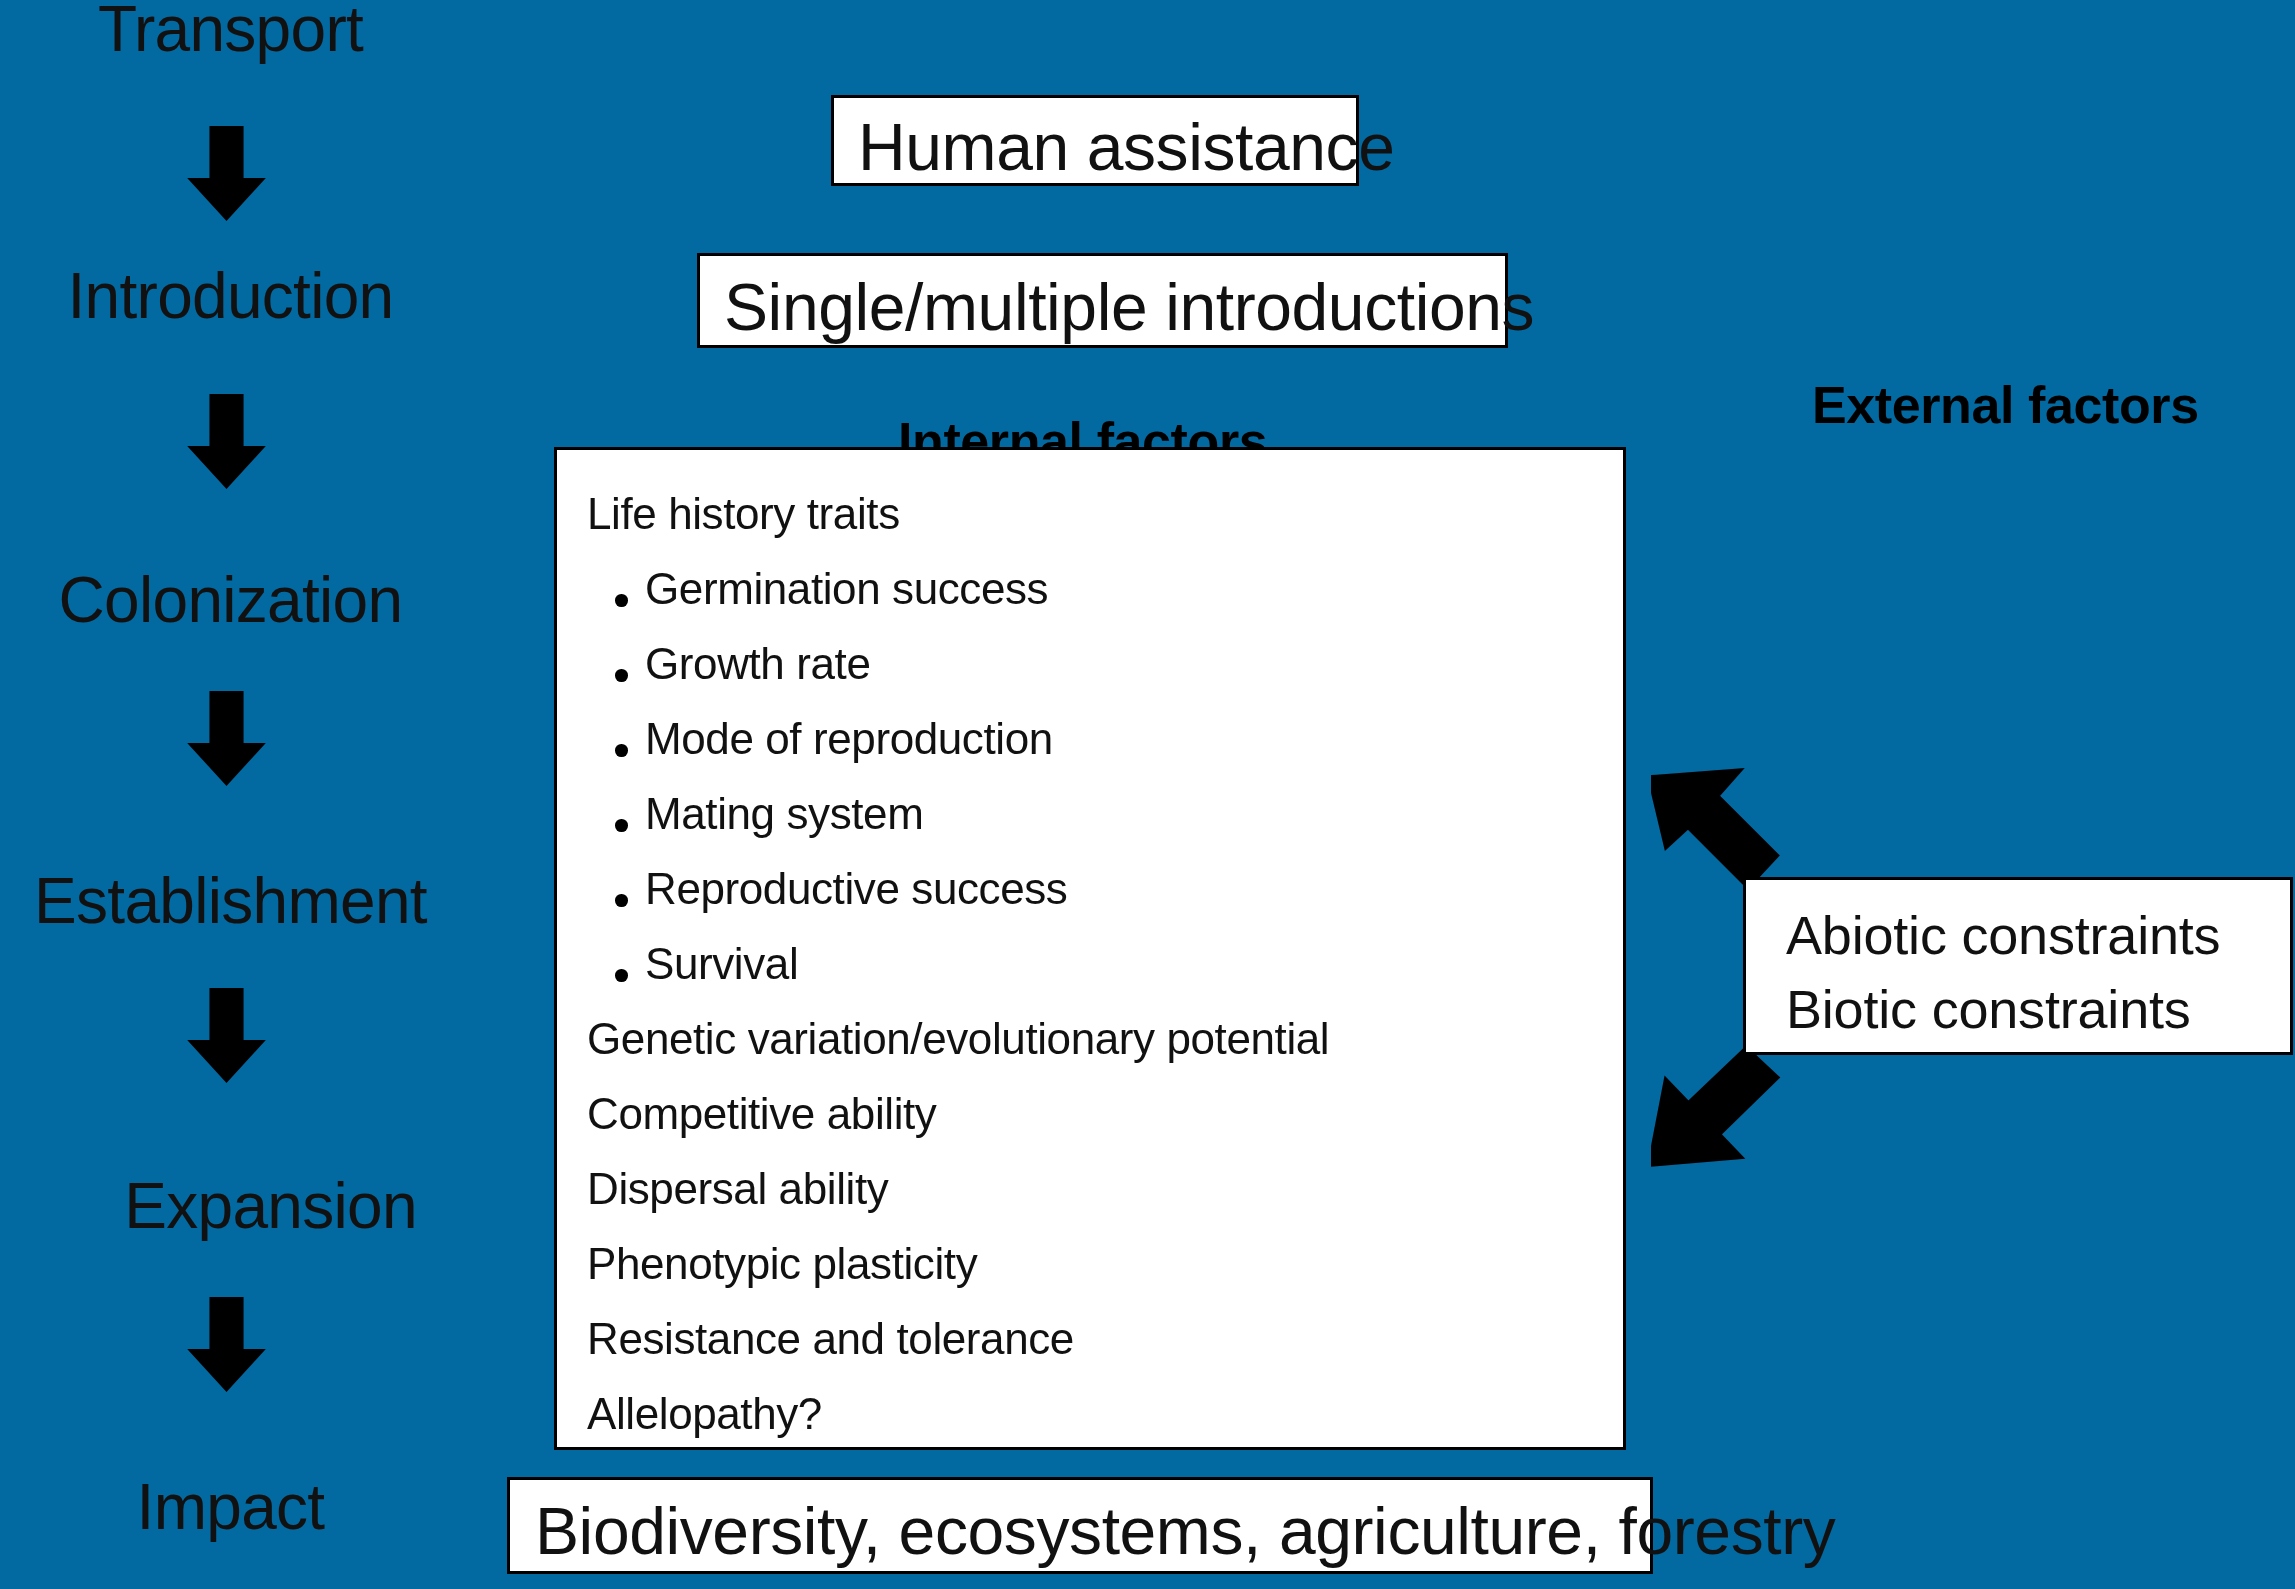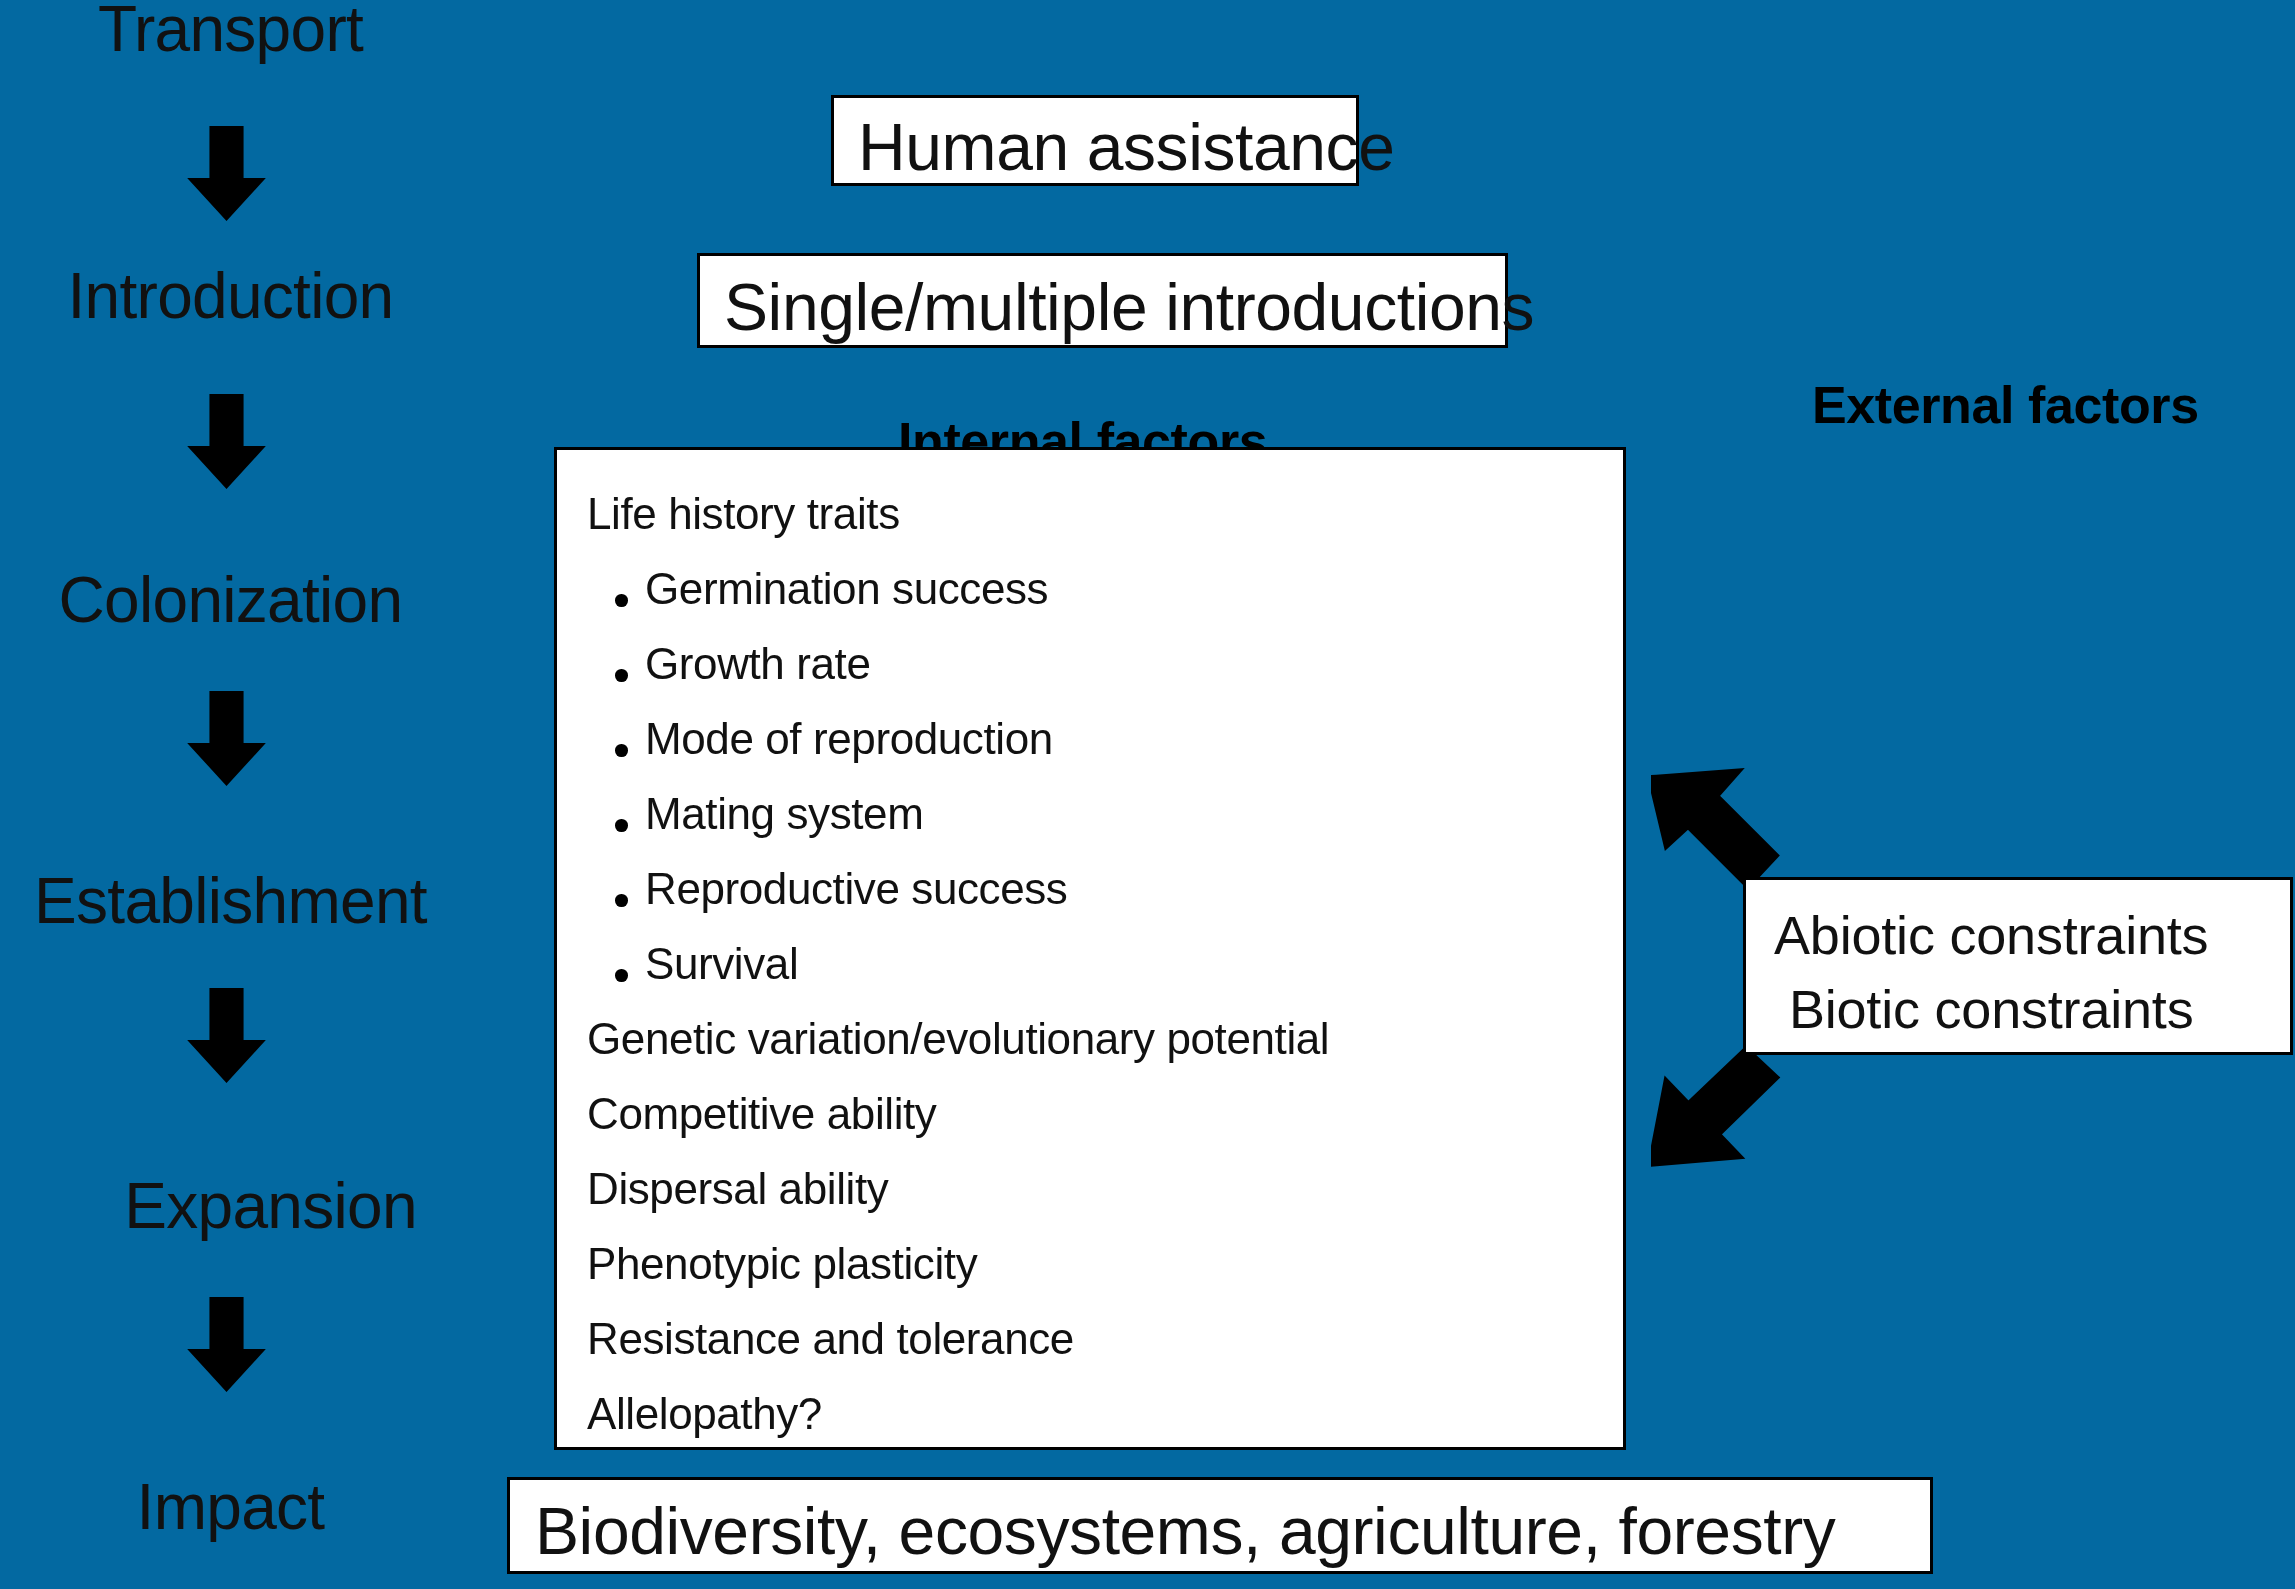--- a/index.html
+++ b/index.html
@@ -214,24 +214,24 @@
     </svg>
   </div>
 
   <div class="diag-arrow" style="left:1651px; top:1039px;">
     <svg viewBox="0 0 230 230" xmlns="http://www.w3.org/2000/svg" aria-hidden="true">
       <polygon points="8,160 25,72 50,98 128,24 158,52 80,128 103,152" fill="#000000" stroke="#000000" stroke-width="22" stroke-linejoin="miter"></polygon>
     </svg>
   </div>
 
   <div class="box" style="left:1743px; top:877px; width:550px; height:178px;">
-    <div style="position:absolute; left:28px; top:18px;text-align:center;">
+    <div style="position:absolute; left:40px; top:18px;">
       <div class="constraint-line">Abiotic constraints</div>
       <div class="constraint-line">Biotic constraints</div>
     </div>
   </div>
 
-  <div class="box" style="left:507px; top:1477px; width:1426px; height:97px;">
+  <div class="box" style="left:507px; top:1477px; width:1146px; height:97px;">
     <div class="box-text" style="left:25px; top:18px;">Biodiversity, ecosystems, agriculture, forestry</div>
   </div>
 
 </div>
 
 
 </body></html>

